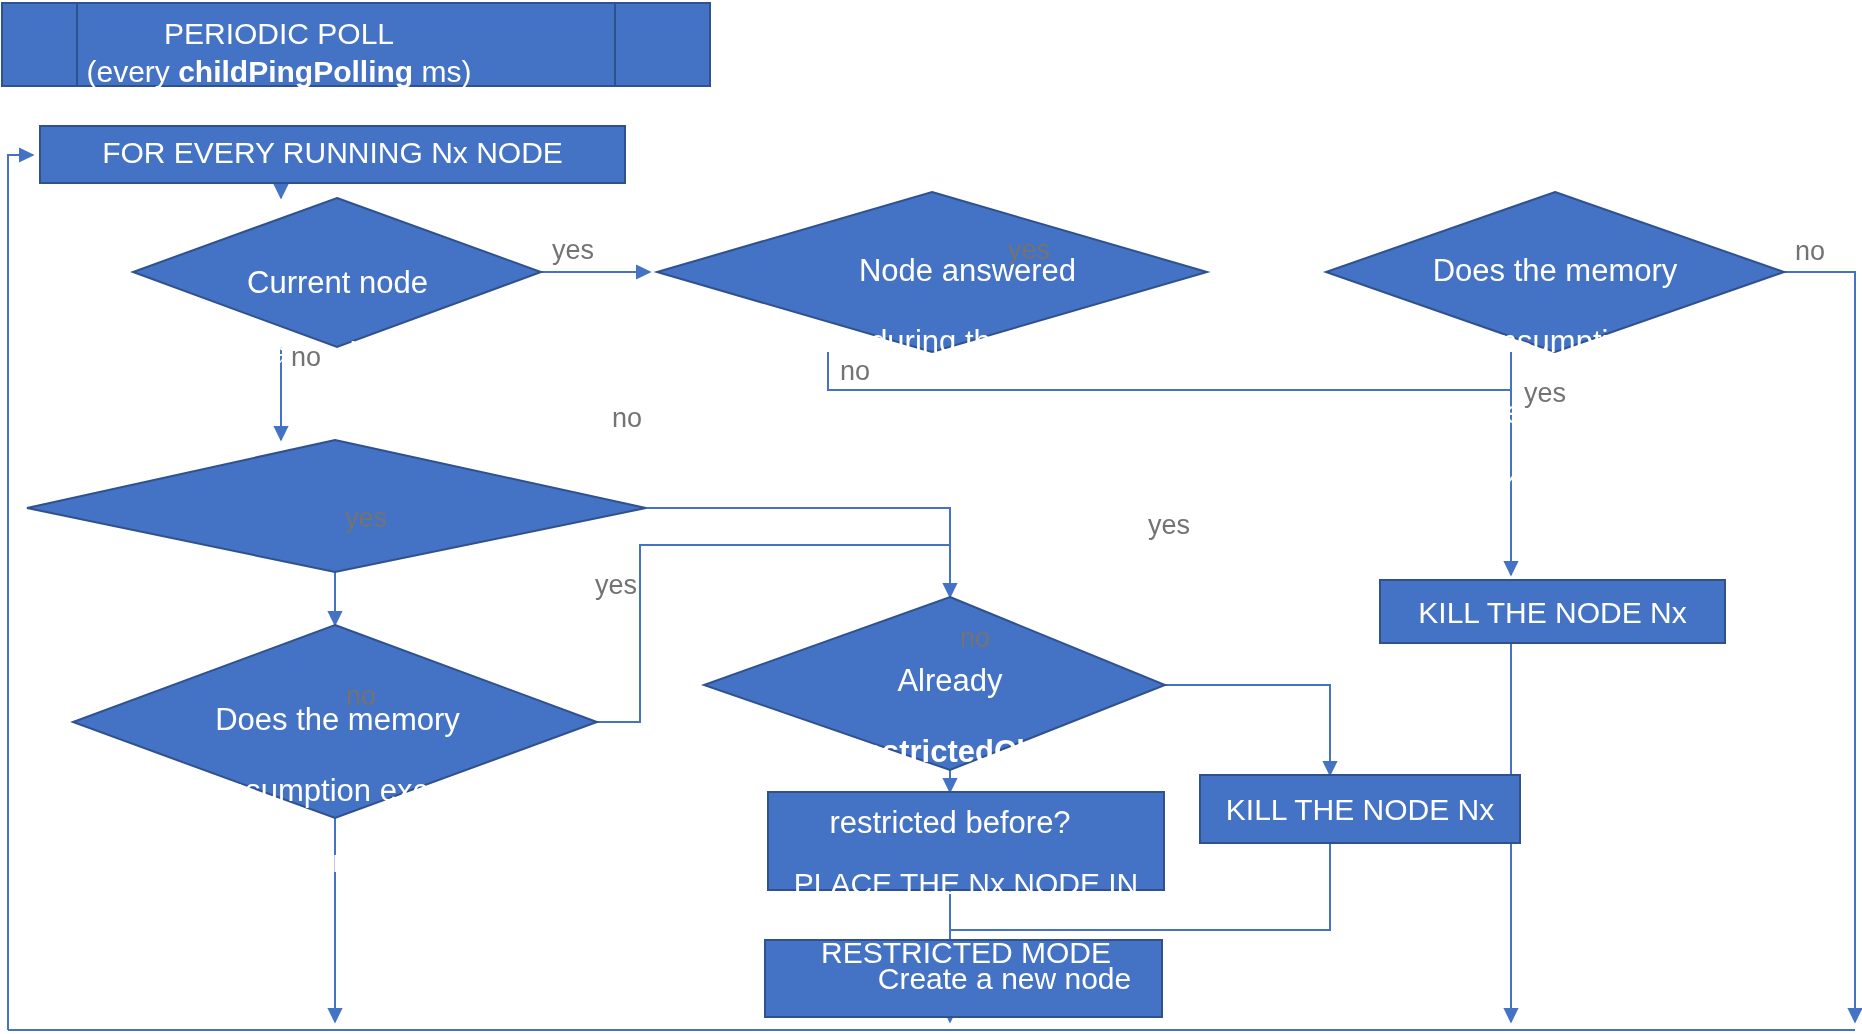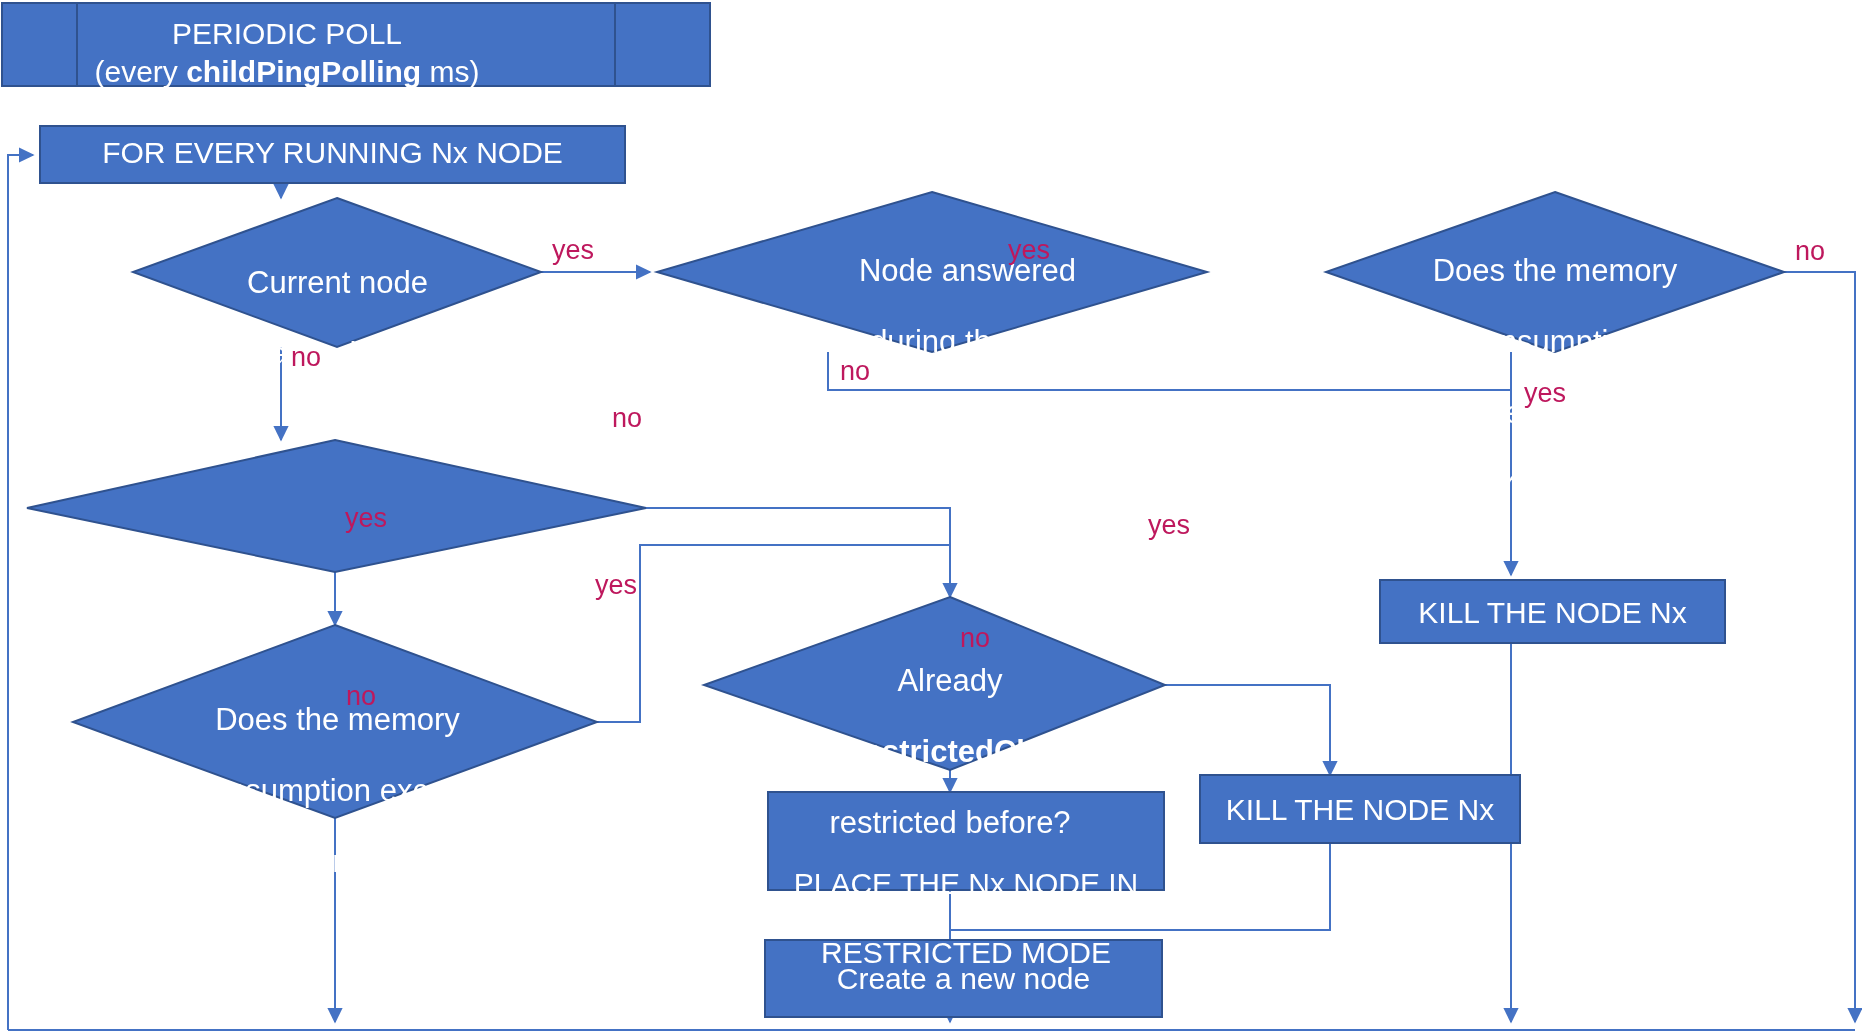--- a/index.html
+++ b/index.html
@@ -25,21 +25,21 @@
   .node-text {
     position: absolute;
     color: #ffffff;
     text-align: center;
     line-height: 1.14;
     pointer-events: none;
     white-space: pre-line;
   }
   .edge-label {
     position: absolute;
-    color: #be185d;
+    color: #737373;
     font-size: 27px;
     line-height: 1;
   }
   .proc-label { font-size: 30px; }
   .dia-label  { font-size: 31px; }
   .bold-ital { font-weight: bold; }
   .ital { font-style: italic; }
   .hdr-label {
     position: absolute;
     color: #ffffff;
@@ -123,21 +123,21 @@
 
     <rect x="1380" y="580" width="345" height="63" fill="#4472C4" stroke="#2F528F" stroke-width="2"></rect>
 
     <rect x="1200" y="775" width="320" height="68" fill="#4472C4" stroke="#2F528F" stroke-width="2"></rect>
 
     <rect x="768" y="792" width="396" height="98" fill="#4472C4" stroke="#2F528F" stroke-width="2"></rect>
 
     <rect x="765" y="940" width="397" height="77" fill="#4472C4" stroke="#2F528F" stroke-width="2"></rect>
   </svg>
 
-  <div class="hdr-label" style="left:70px; top:15px; width:434px;">
+  <div class="hdr-label" style="left:62px; top:15px; width:434px;">
     <div>PERIODIC POLL</div>
     <div><span>(every </span><span class="bold-ital">childPingPolling</span><span> ms)</span></div>
   </div>
 
   <div class="node-text proc-label" style="left:40px; top:136px; width:585px;">FOR EVERY RUNNING Nx NODE</div>
 
   <div class="node-text dia-label" style="left:170px; top:230px; width:335px;">
     <div>Current node</div>
     <div>already in</div>
   </div>
@@ -171,21 +171,21 @@
 
   <div class="node-text proc-label" style="left:1380px; top:596px; width:345px;">KILL THE NODE Nx</div>
 
   <div class="node-text proc-label" style="left:1200px; top:793px; width:320px;">KILL THE NODE Nx</div>
 
   <div class="node-text proc-label" style="left:768px; top:833px; width:396px;">
     <div>PLACE THE Nx NODE IN</div>
     <div>RESTRICTED MODE</div>
   </div>
 
-  <div class="node-text proc-label" style="left:765px; top:962px; width:397px;">Create a new node</div>
+  <div class="node-text proc-label" style="left:790px; top:962px; width:397px;padding-left:16px;">Create a new node</div>
 
   <div class="edge-label" style="left:552px; top:237px;">yes</div>
   <div class="edge-label" style="left:291px; top:344px;">no</div>
   <div class="edge-label" style="left:1008px; top:237px;">yes</div>
   <div class="edge-label" style="left:840px; top:358px;">no</div>
   <div class="edge-label" style="left:1795px; top:238px;">no</div>
   <div class="edge-label" style="left:1524px; top:380px;">yes</div>
   <div class="edge-label" style="left:612px; top:405px;">no</div>
   <div class="edge-label" style="left:345px; top:505px;">yes</div>
   <div class="edge-label" style="left:595px; top:572px;">yes</div>

